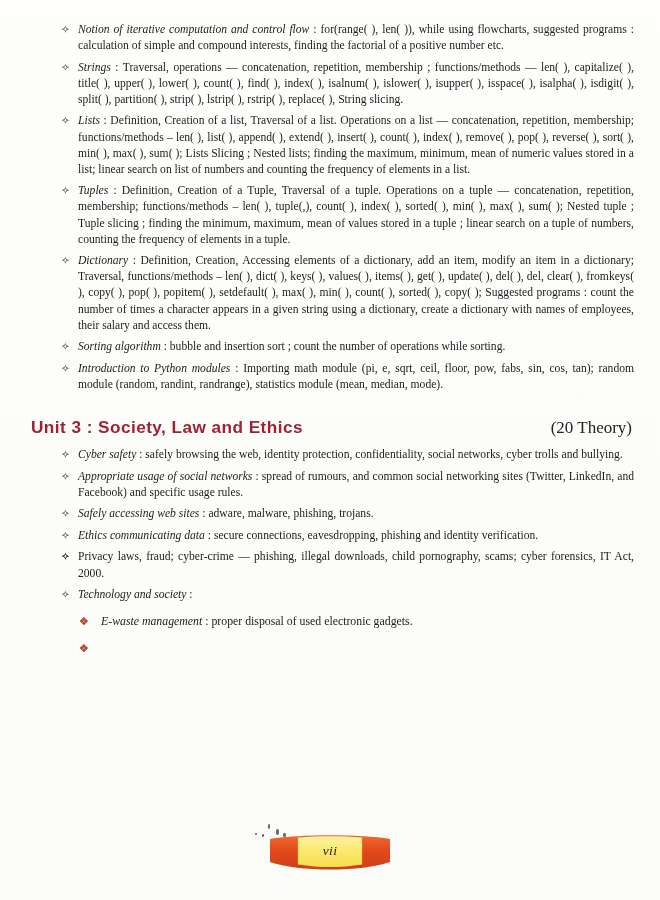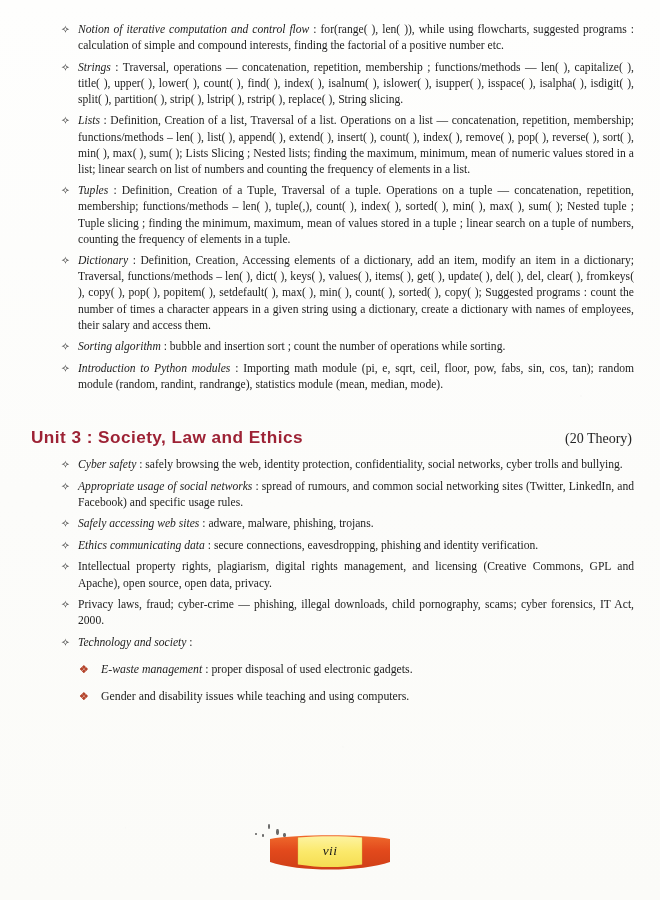--- a/index.html
+++ b/index.html
@@ -71,34 +71,34 @@
   }
   .term {
     font-style: italic;
   }
 
   
   .unit-heading {
     display: flex;
     align-items: baseline;
     justify-content: space-between;
-    margin: 34px 0 9px 0;
+    margin: 24px 0 9px 0;
     padding: 0 14px 0 31px;
   }
   .unit-title {
     font-family: "Liberation Sans", "DejaVu Sans", sans-serif;
     font-size: 17.2px;
     letter-spacing: .45px;
     color: #9d2235;
     font-weight: 600;
     white-space: nowrap;
   }
   .unit-marks {
     font-family: "Liberation Serif", "DejaVu Serif", serif;
-    font-size: 14px;
+    font-size: 17px;
     color: #242424;
     white-space: nowrap;
   }
 
   
   ul.subbullets {
     list-style: none;
     margin: 6px 0 0 0;
     padding: 0;
   }
@@ -214,21 +214,21 @@
 
       <li class="bullet">
         <span class="bullet-glyph">✧</span><span class="term">Safely accessing web sites</span><span> : </span><span>adware, malware, phishing, trojans.</span>
       </li>
 
       <li class="bullet">
         <span class="bullet-glyph">✧</span><span class="term">Ethics communicating data</span><span> : </span><span>secure connections, eavesdropping, phishing and identity verification.</span>
       </li>
 
       <li class="bullet">
-        <span class="bullet-glyph">✧</span><span class="term"></span><span></span><span>Intellectual property rights, plagiarism, digital rights management, and licensing (Creative Commons, GPL and Apache), open source, open data, privacy.</span>
+        <span class="bullet-glyph">✧</span><span class="term"></span><span></span>
       </li>
 
       <li class="bullet">
         <span class="bullet-glyph">✧</span><span class="term"></span><span></span><span>Privacy laws, fraud; cyber-crime — phishing, illegal downloads, child pornography, scams; cyber forensics, IT Act, 2000.</span>
       </li>
 
       <li class="bullet">
         <span class="bullet-glyph">✧</span><span class="term">Technology and society</span><span> :</span><span></span>
 
         
@@ -236,21 +236,21 @@
           <li class="subbullet">
             <span class="sub-glyph">❖</span><span class="term"></span><span></span>
           </li>
           <li class="subbullet">
             <span class="sub-glyph">❖</span><span class="term">E-waste management</span><span> : </span><span>proper disposal of used electronic gadgets.</span>
           </li>
           <li class="subbullet">
             <span class="sub-glyph">❖</span><span class="term"></span><span></span>
           </li>
           <li class="subbullet">
-            <span class="sub-glyph">❖</span><span class="term"></span><span></span><span>Gender and disability issues while teaching and using computers.</span>
+            <span class="sub-glyph">❖</span><span class="term"></span><span></span>
           </li>
         </ul>
       </li>
 
     </ul>
   </div>
 
   <div class="speck" style="left:268px; top:824px; width:2px; height:5px;"></div>
   <div class="speck" style="left:276px; top:829px; width:3px; height:6px;"></div>
   <div class="speck" style="left:262px; top:834px; width:2px; height:3px;"></div>

